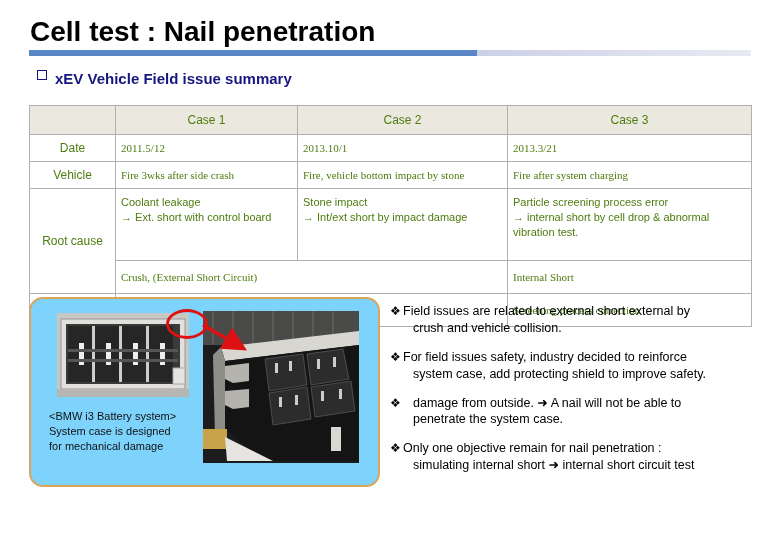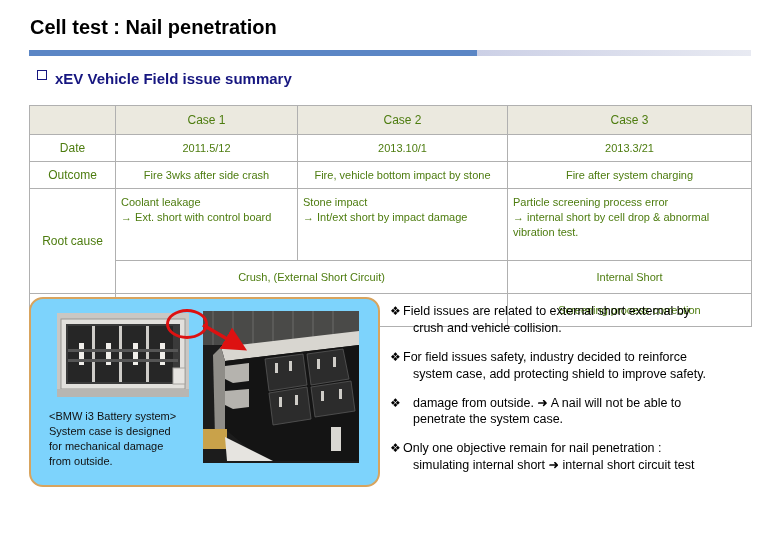--- a/index.html
+++ b/index.html
@@ -14,21 +14,21 @@
     font-family: "Liberation Sans", sans-serif;
     color: #000000;
     position: relative;
   }
 
   
   .slide-title {
     position: absolute;
     left: 30px;
     top: 16px;
-    font-size: 20px;
+    font-size: 28px;
     font-weight: bold;
     color: #000000;
     letter-spacing: 0px;
     white-space: nowrap;
   }
   .accent-bar {
     position: absolute;
     left: 29px;
     top: 50px;
     width: 722px;
@@ -98,21 +98,21 @@
     text-align: center;
     font-weight: bold;
     font-size: 12px;
     height: 22px;
   }
   .hdr-blank { background: #ebe9df; }
   .label-cell {
     text-align: center;
     font-size: 12px;
   }
-  .center-cell { text-align: center; }
+  .center-cell { text-align: left; font-family: Liberation Serif, serif; }
   .left-cell { text-align: left; line-height: 1.35; }
   .row-date td { height: 20px; }
   .row-outcome td { height: 20px; }
   .row-rootcause td { height: 62px; vertical-align: top; padding-top: 6px; }
   .row-rootcause .label-cell { vertical-align: middle; padding-top: 3px; }
   .row-crush td { height: 26px; }
   .row-implement td { height: 26px; }
 
   
   .photo-panel {
@@ -232,21 +232,21 @@
     </tr>
   </thead>
   <tbody>
     <tr class="row-date">
       <td class="label-cell">Date</td>
       <td class="center-cell">2011.5/12</td>
       <td class="center-cell">2013.10/1</td>
       <td class="center-cell">2013.3/21</td>
     </tr>
     <tr class="row-outcome">
-      <td class="label-cell">Outcome</td>
+      <td class="label-cell">Vehicle</td>
       <td class="center-cell">Fire 3wks after side crash</td>
       <td class="center-cell">Fire, vehicle bottom impact by stone</td>
       <td class="center-cell">Fire after system charging</td>
     </tr>
     <tr class="row-rootcause">
       <td class="label-cell" rowspan="2">Root cause</td>
       <td class="left-cell">Coolant leakage<br>→ Ext. short with control board</td>
       <td class="left-cell">Stone impact<br>→ Int/ext short by impact damage</td>
       <td class="left-cell">Particle screening process error<br>→ internal short by cell drop &amp; abnormal vibration test.</td>
     </tr>
@@ -343,21 +343,20 @@
       <rect x="0" y="118" width="24" height="20" fill="#c9a24a"></rect>
       <polygon points="22,126 70,150 24,150" fill="#e6e4e0"></polygon>
       <rect x="128" y="116" width="10" height="24" fill="#d9d7d2"></rect>
     </svg>
   </div>
 
   <div class="photo-caption">
     <div>&lt;BMW i3 Battery system&gt;</div>
     <div>System case is designed</div>
     <div>for mechanical damage</div>
-    <div>from outside.</div>
   </div>
 </div>
 
 <div class="bullet-list">
 
   <div class="bullet-item">
     <span class="bullet-glyph">❖</span>
     <span class="bullet-text">
       <span>Field issues are related to external short external by</span>
       <span class="cont">crush and vehicle collision.</span>

